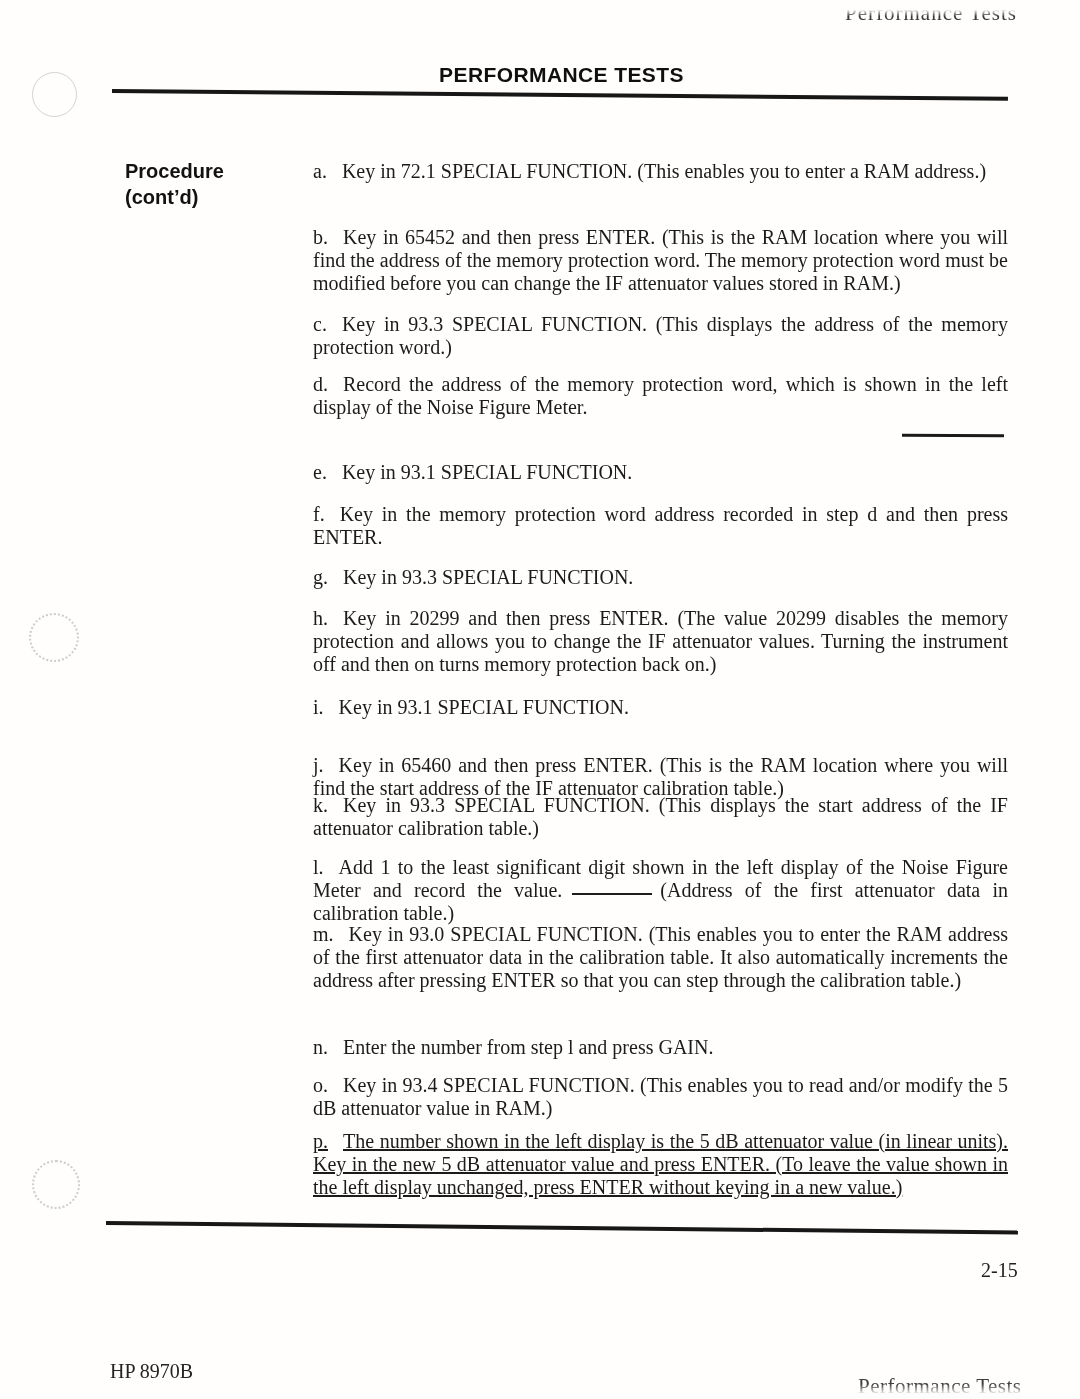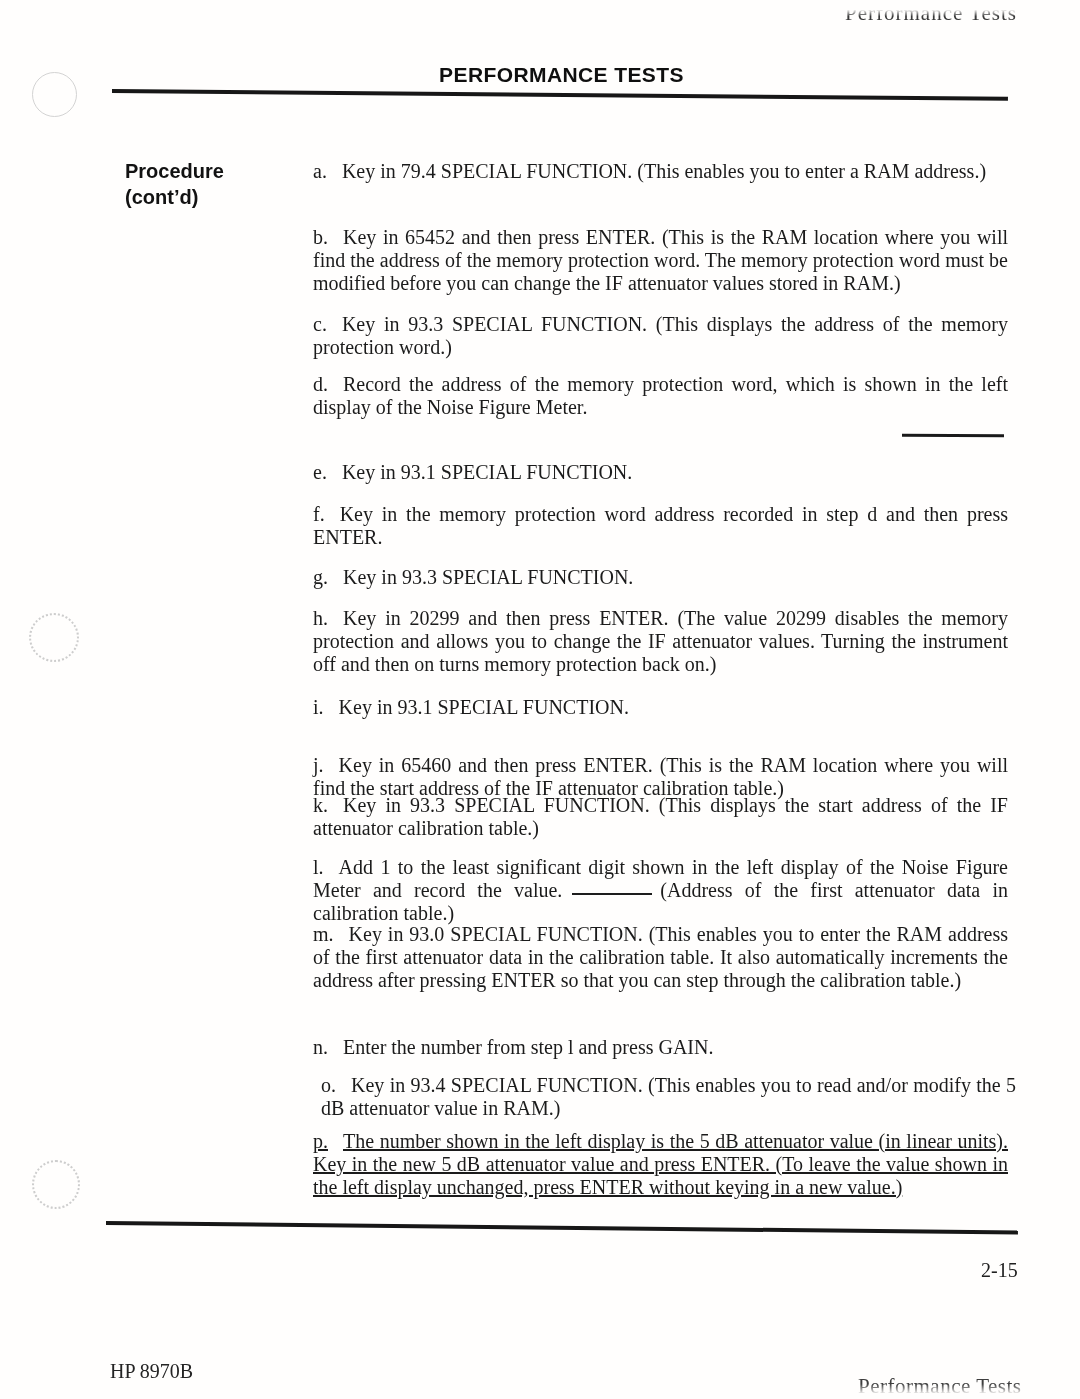--- a/index.html
+++ b/index.html
@@ -79,35 +79,35 @@
   <div class="doc-title">PERFORMANCE TESTS</div>
   <div class="title-rule"></div>
 
 
   <div class="sidebar-label">
     <div>Procedure</div>
     <div>(cont’d)</div>
   </div>
 
   <div id="steps-container">
-      <div class="step" style="top: 160px;"><span class="marker">a.</span><span>Key in 79.4 SPECIAL FUNCTION. (This enables you to enter a RAM address.)</span></div>
+      <div class="step" style="top: 160px;"><span class="marker">a.</span><span>Key in 72.1 SPECIAL FUNCTION. (This enables you to enter a RAM address.)</span></div>
       <div class="step" style="top: 226px;"><span class="marker">b.</span><span>Key in 65452 and then press ENTER. (This is the RAM location where you will find the address of the memory protection word. The memory protection word must be modified before you can change the IF attenuator values stored in RAM.)</span></div>
       <div class="step" style="top: 313px;"><span class="marker">c.</span><span>Key in 93.3 SPECIAL FUNCTION. (This displays the address of the memory protection word.)</span></div>
       <div class="step" style="top: 373px;"><span class="marker">d.</span><span>Record the address of the memory protection word, which is shown in the left display of the Noise Figure Meter.</span></div>
       <div class="step" style="top: 461px;"><span class="marker">e.</span><span>Key in 93.1 SPECIAL FUNCTION.</span></div>
       <div class="step" style="top: 503px;"><span class="marker">f.</span><span>Key in the memory protection word address recorded in step d and then press ENTER.</span></div>
       <div class="step" style="top: 566px;"><span class="marker">g.</span><span>Key in 93.3 SPECIAL FUNCTION.</span></div>
       <div class="step" style="top: 607px;"><span class="marker">h.</span><span>Key in 20299 and then press ENTER. (The value 20299 disables the memory protection and allows you to change the IF attenuator values. Turning the instrument off and then on turns memory protection back on.)</span></div>
       <div class="step" style="top: 696px;"><span class="marker">i.</span><span>Key in 93.1 SPECIAL FUNCTION.</span></div>
       <div class="step" style="top: 736px; margin-top: 18px;"><span class="marker">j.</span><span>Key in 65460 and then press ENTER. (This is the RAM location where you will find the start address of the IF attenuator calibration table.)</span></div>
       <div class="step" style="top: 794px;"><span class="marker">k.</span><span>Key in 93.3 SPECIAL FUNCTION. (This displays the start address of the IF attenuator calibration table.)</span></div>
       <div class="step" style="top: 856px;"><span class="marker">l.</span><span>Add 1 to the least significant digit shown in the left display of the Noise Figure Meter and record the value.</span><span class="blank-line"></span><span>(Address of the first attenuator data in calibration table.)</span></div>
       <div class="step" style="top: 923px;"><span class="marker">m.</span><span>Key in 93.0 SPECIAL FUNCTION. (This enables you to enter the RAM address of the first attenuator data in the calibration table. It also automatically increments the address after pressing ENTER so that you can step through the calibration table.)</span></div>
       <div class="step" style="top: 1036px;"><span class="marker">n.</span><span>Enter the number from step l and press GAIN.</span></div>
-      <div class="step" style="top: 1074px; margin-left: 8px;"><span class="marker">o.</span><span>Key in 93.4 SPECIAL FUNCTION. (This enables you to read and/or modify the 5 dB attenuator value in RAM.)</span></div>
+      <div class="step" style="top: 1074px;"><span class="marker">o.</span><span>Key in 93.4 SPECIAL FUNCTION. (This enables you to read and/or modify the 5 dB attenuator value in RAM.)</span></div>
       <div class="step" style="top: 1130px; text-decoration: underline;"><span class="marker">p.</span><span>The number shown in the left display is the 5 dB attenuator value (in linear units). Key in the new 5 dB attenuator value and press ENTER. (To leave the value shown in the left display unchanged, press ENTER without keying in a new value.)</span></div>
     </div>
 
   <div class="fill-line"></div>
 
   <div class="bottom-rule"></div>
 
   <div class="page-number">2-15</div>
   <div class="footer-left">HP 8970B</div>
   <div class="footer-right">Performance Tests</div>

